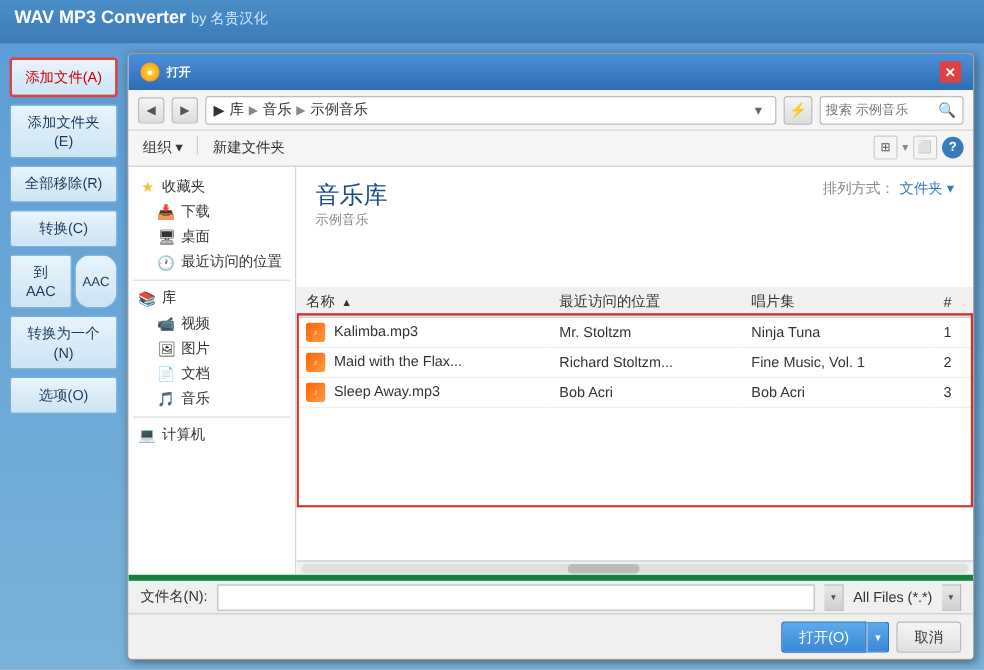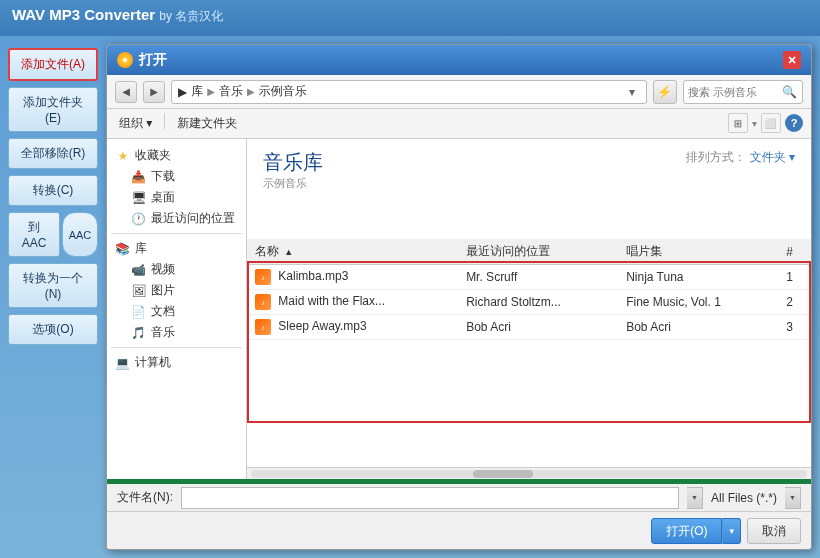--- a/index.html
+++ b/index.html
@@ -136,21 +136,21 @@
       height: 16px;
       background: radial-gradient(circle, #ffdd44, #ff8800);
       border-radius: 50%;
       display: flex;
       align-items: center;
       justify-content: center;
       font-size: 9px;
     }
 
     .dialog-title-text {
-      font-size: 14px;
+      font-size: 10px;
       font-weight: bold;
     }
 
     .dialog-close-btn {
       width: 18px;
       height: 18px;
       background: #e04040;
       border-radius: 2px;
       display: flex;
       align-items: center;
@@ -776,21 +776,21 @@
                     <th>唱片集</th>
                     <th>#</th>
                   </tr>
                 </thead>
                 <tbody>
                   <tr class="file-row">
                     <td>
                       <span class="mp3-icon file-icon">♪</span>
                       <span>Kalimba.mp3</span>
                     </td>
-                    <td>Mr. Scruff</td>
+                    <td>Mr. Stoltzm</td>
                     <td>Ninja Tuna</td>
                     <td>1</td>
                   </tr>
                   <tr class="file-row">
                     <td>
                       <span class="mp3-icon file-icon">♪</span>
                       <span>Maid with the Flax...</span>
                     </td>
                     <td>Richard Stoltzm...</td>
                     <td>Fine Music, Vol. 1</td>

